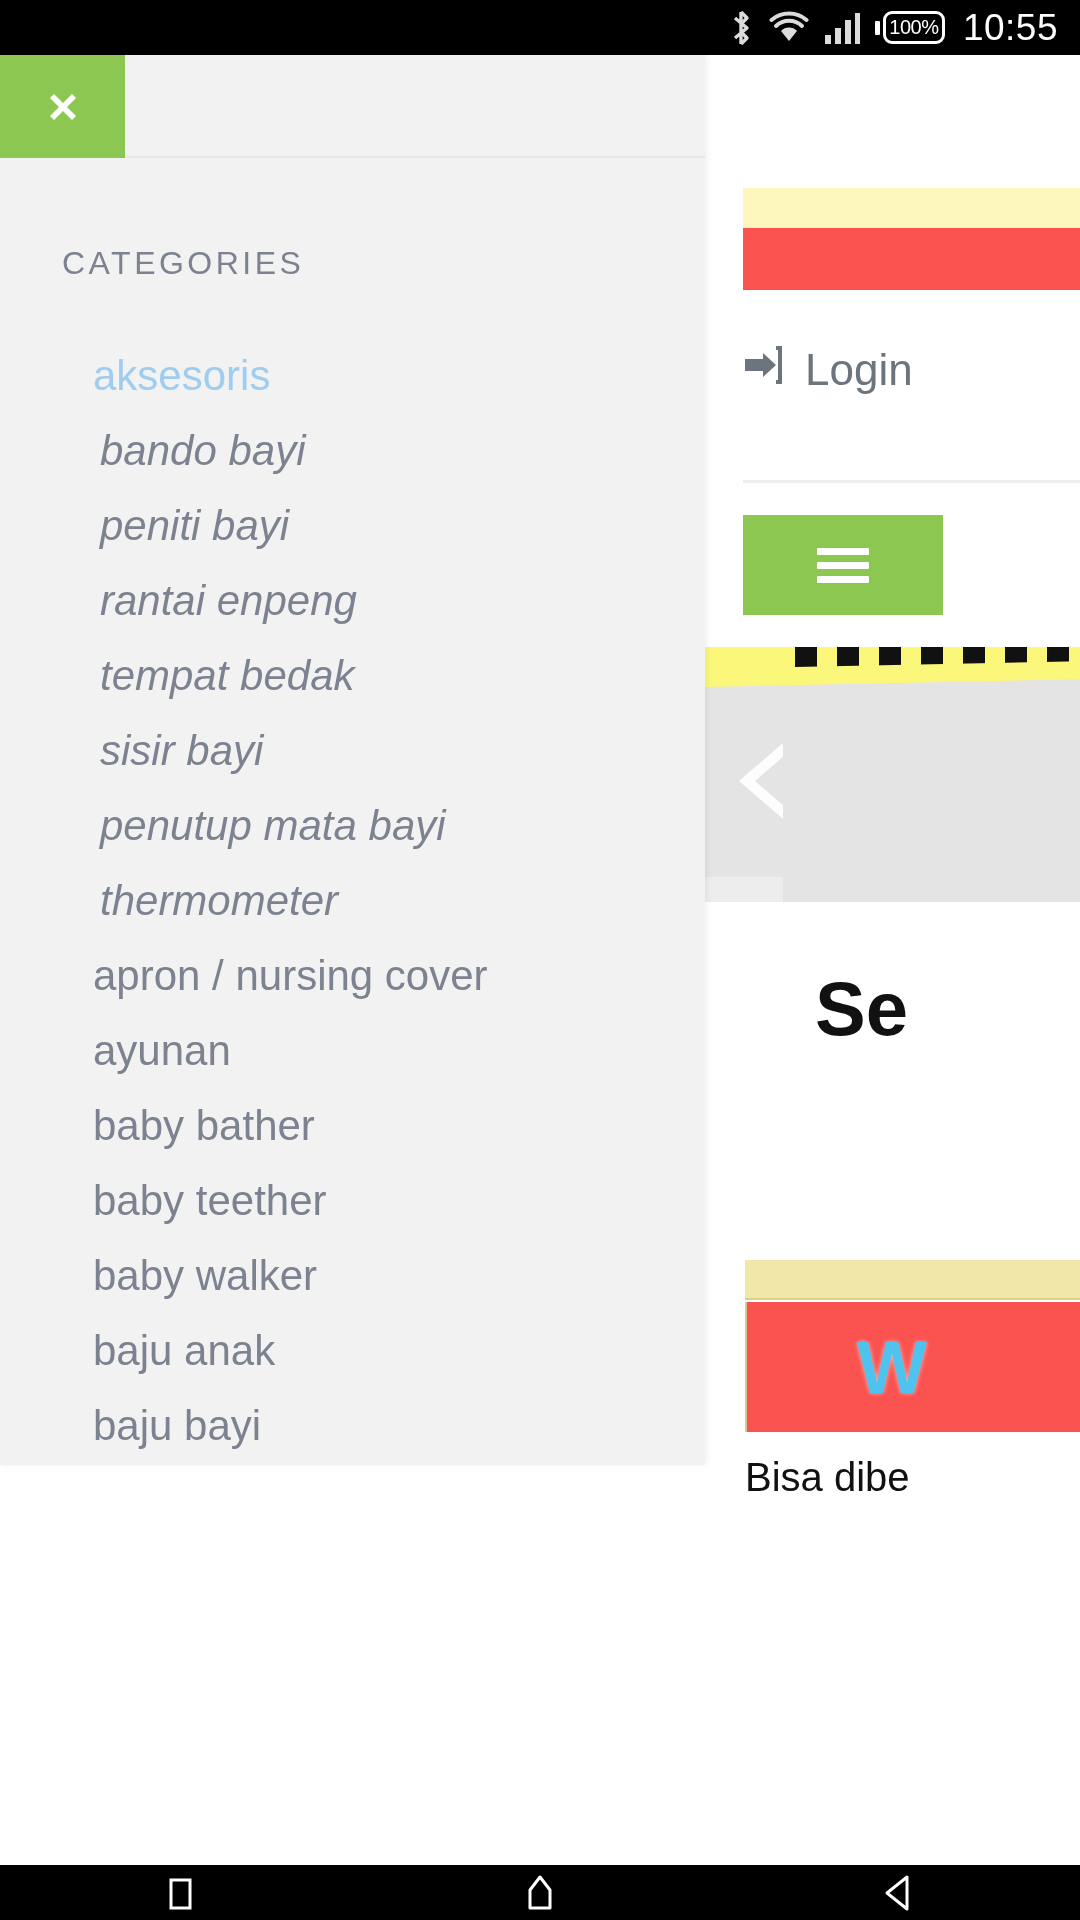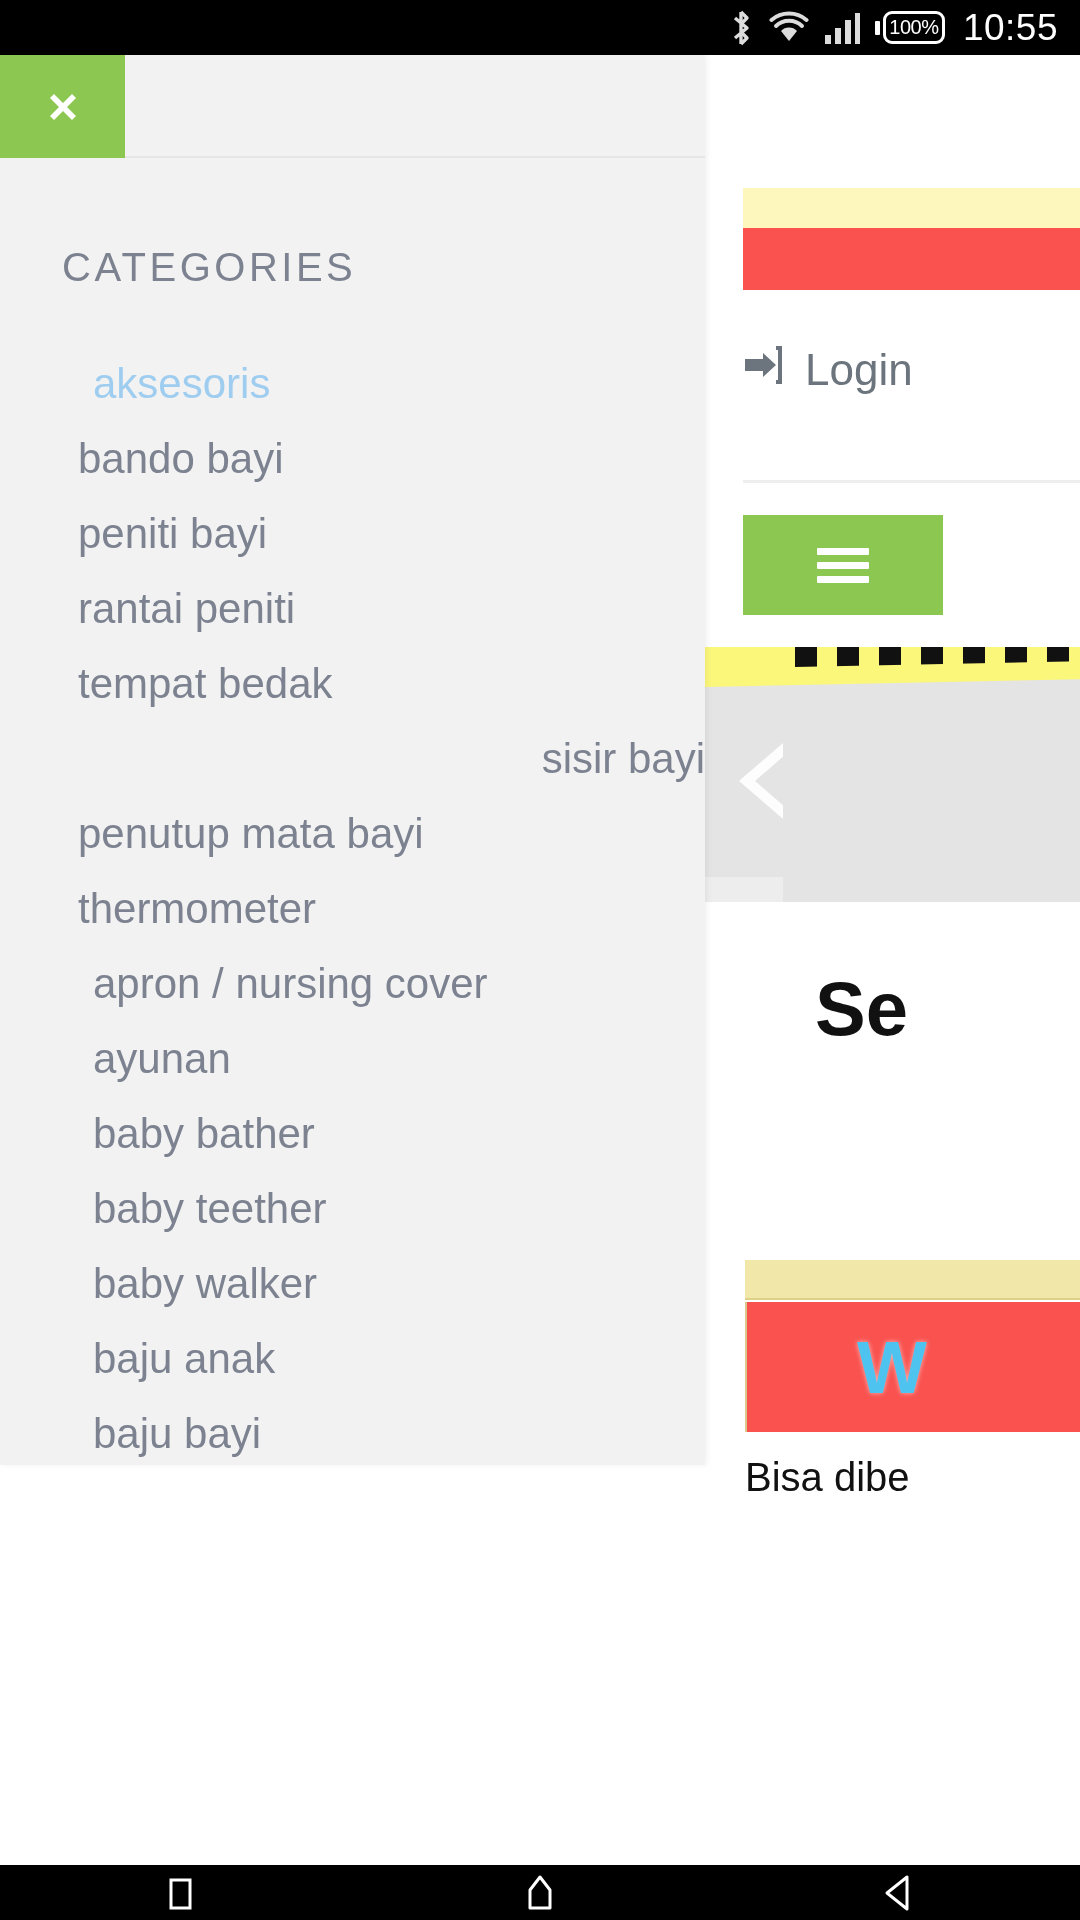--- a/index.html
+++ b/index.html
@@ -133,36 +133,36 @@
   }
   .close-btn {
     width:125px; height:103px; background:#8cc751;
     display:flex; align-items:center; justify-content:center;
     cursor:pointer;
   }
   .close-btn svg { display:block; }
 
   .cat-title {
     margin:87px 0 0 62px;
-    font-size:40px; letter-spacing:3.5px; color:#7c8290;
+    font-size:32px; letter-spacing:3.5px; color:#7c8290;
     font-weight:normal;
   }
 
   .nav-list { margin-top:56px; position:relative; }
 
   .nav-row {
     position:relative;
     display:flex; align-items:center;
     height:75px;
   }
   .nav-label {
     font-size:42px; color:#7c8290; font-weight:normal; white-space:nowrap;
   }
   .nav-row.level-0 .nav-label { padding-left:93px; }
-  .nav-row.level-1 .nav-label { padding-left:78px; }
+  .nav-row.level-1 .nav-label { padding-left:100px;font-style:italic; }
   .nav-row.active .nav-label { color:#9fcdf0; }
 
   
   .navbar {
     position:absolute; bottom:0; left:0; width:1080px; height:55px;
     background:#000; display:flex; align-items:center; justify-content:space-around;
   }
   .navbar .nbtn { display:flex; align-items:center; justify-content:center; width:180px; cursor:pointer; }
   .navbar svg { display:block; }
 </style>
@@ -235,26 +235,26 @@
       <div class="nav-row level-0 active">
         <span class="nav-label">aksesoris</span>
       </div>
       <div class="nav-row level-1" style="height: 75px;">
         <span class="nav-label">bando bayi</span>
       </div>
       <div class="nav-row level-1" style="height: 75px;">
         <span class="nav-label">peniti bayi</span>
       </div>
       <div class="nav-row level-1" style="height: 75px;">
-        <span class="nav-label">rantai peniti</span>
+        <span class="nav-label">rantai enpeng</span>
       </div>
       <div class="nav-row level-1" style="height: 75px;">
         <span class="nav-label">tempat bedak</span>
       </div>
-      <div class="nav-row level-1" style="height: 75px; justify-content: flex-end;">
+      <div class="nav-row level-1" style="height: 75px;">
         <span class="nav-label">sisir bayi</span>
       </div>
       <div class="nav-row level-1" style="height: 75px;">
         <span class="nav-label">penutup mata bayi</span>
       </div>
       <div class="nav-row level-1" style="height: 75px;">
         <span class="nav-label">thermometer</span>
       </div>
       <div class="nav-row level-0">
         <span class="nav-label">apron / nursing cover</span>

